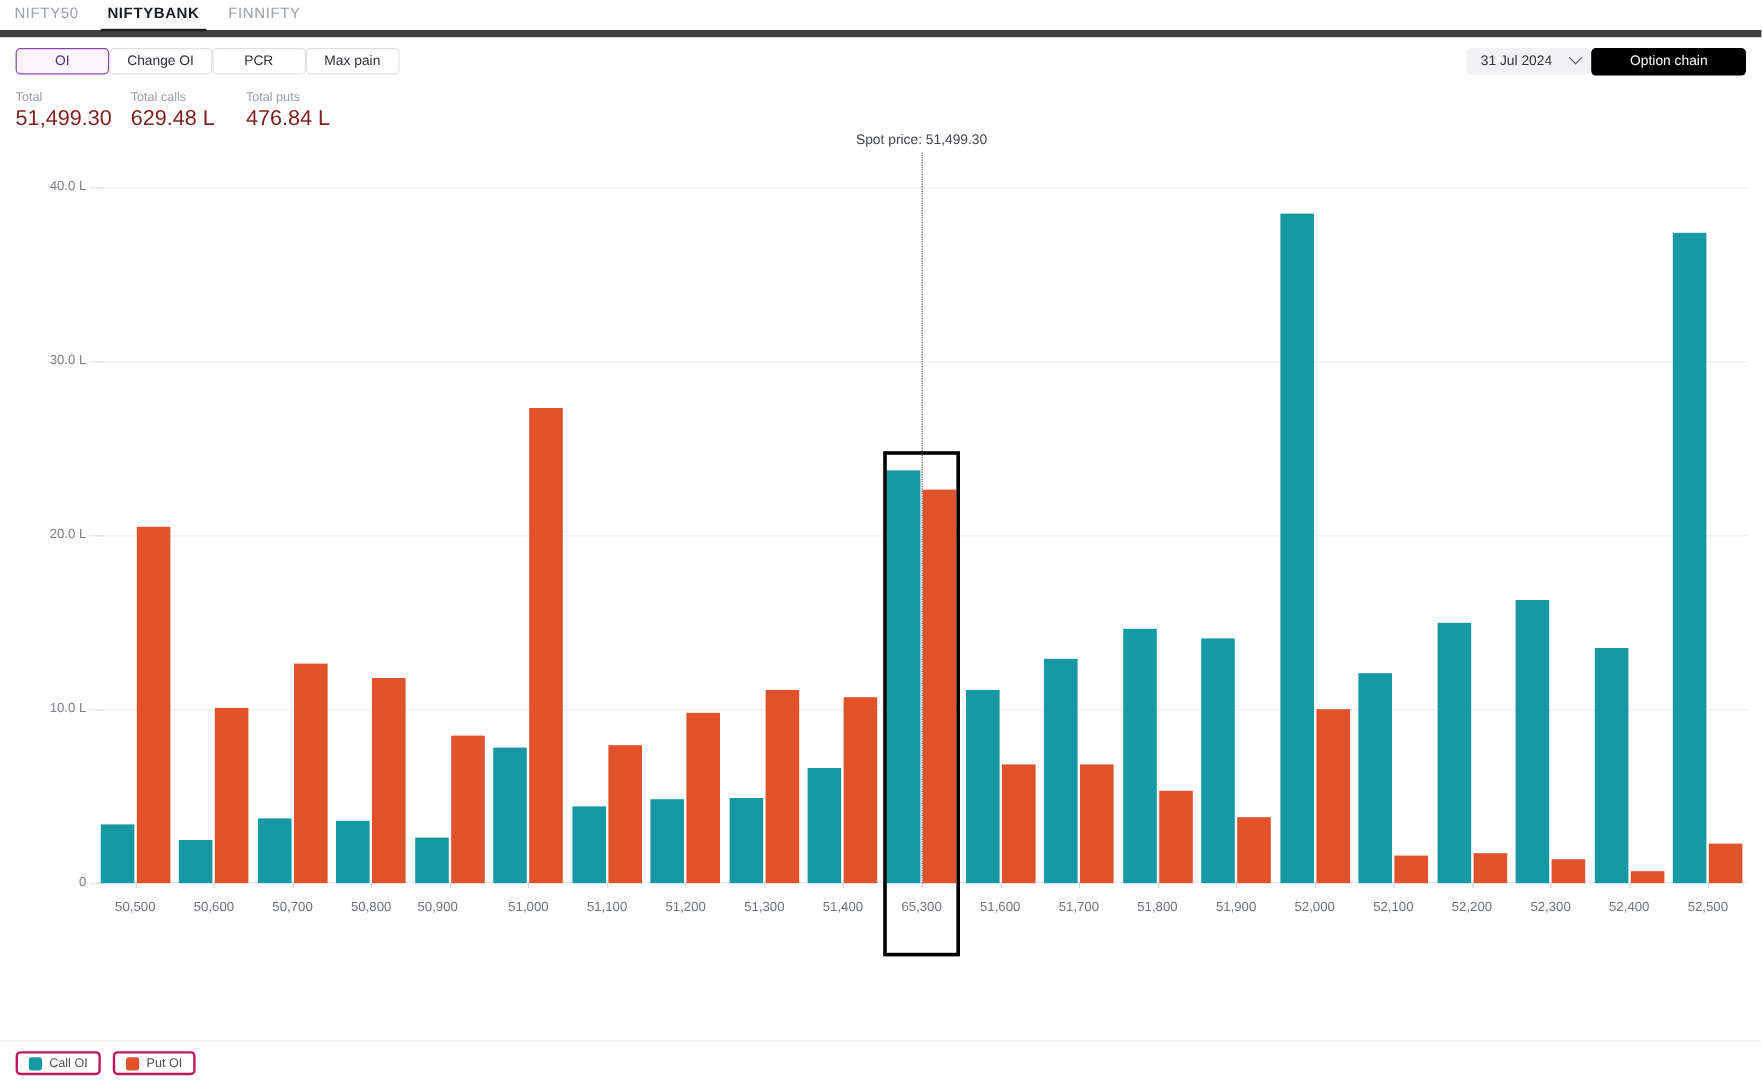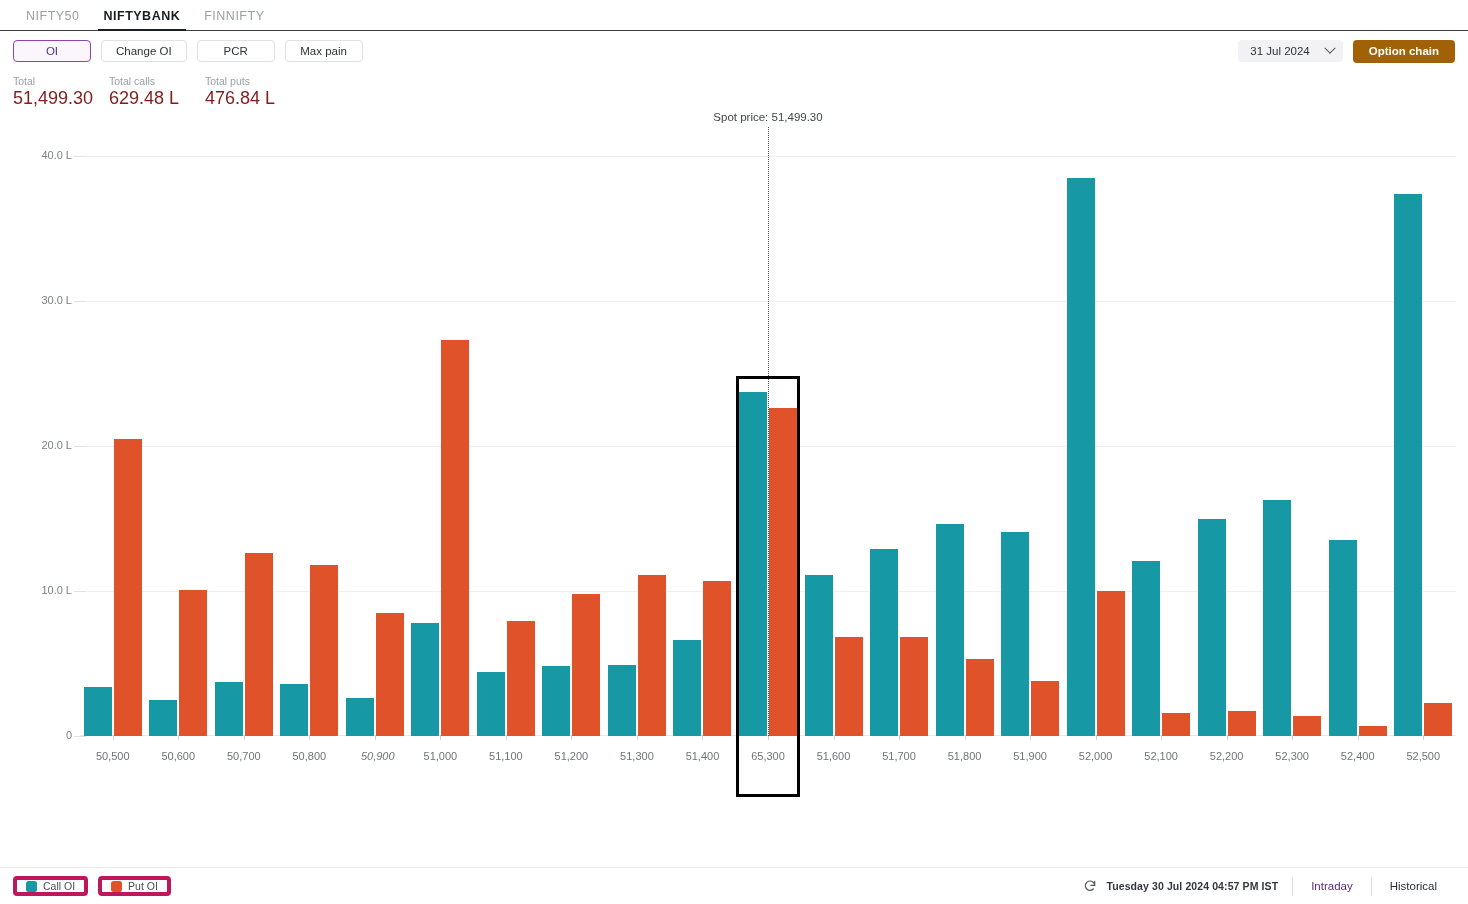--- a/index.html
+++ b/index.html
@@ -10,22 +10,21 @@
     color: #30343c;
     overflow: hidden;
   }
 
   
   .tabbar {
     height: 31px;
     display: flex;
     align-items: flex-end;
     gap: 0;
-    padding-left: 14px;
-    border-bottom: 1px solid #404040;
+    border-bottom: 6px solid #404040;
   }
   .tab {
     font-size: 12.5px;
     letter-spacing: .5px;
     color: #9aa0a6;
     padding: 0 12px 7px 12px;
     cursor: pointer;
     position: relative;
     white-space: nowrap;
   }
@@ -37,21 +36,20 @@
     height: 2.5px; background: #1a1d21;
   }
 
   
   .toolbar {
     height: 30px;
     margin-top: 5px;
     padding: 0 13px;
     display: flex;
     align-items: center;
-    gap: 10px;
   }
   .segbtn {
     height: 22px;
     min-width: 78px;
     padding: 0 14px;
     border: 1px solid #dfe1e5;
     border-radius: 4px;
     background: #fff;
     font-size: 11.5px;
     color: #2e3238;
@@ -76,25 +74,25 @@
     cursor: pointer;
   }
   .chev {
     width: 8px; height: 8px;
     border-right: 1.4px solid #55595f;
     border-bottom: 1.4px solid #55595f;
     transform: rotate(45deg) translate(-2px,-2px);
   }
   .primarybtn {
     height: 23px;
-    padding: 0 16px;
-    background: #a16207;
+    padding: 0 32px;
+    background: #000000;
     color: #fff;
     border: none; border-radius: 4px;
-    font-size: 11.5px; font-weight: bold;
+    font-size: 11.5px; font-weight: normal;
     font-family: "Liberation Sans", sans-serif;
     cursor: pointer;
     display: flex; align-items: center;
   }
 
   
   .stats {
     display: flex;
     padding: 8px 0 0 13px;
     gap: 0;
@@ -206,21 +204,21 @@
     border-top: 1px solid #e6e8ea;
     display: flex;
     align-items: center;
     padding: 0 13px;
   }
   .legend { display: flex; gap: 10px; }
   .legend-item {
     display: flex; align-items: center; gap: 6px;
     height: 20px;
     padding: 0 9px;
-    border: 4px solid #be185d;
+    border: 2px solid #be185d;
     border-radius: 4px;
     background: #fff;
     font-size: 10.5px;
     color: #4a4e55;
     cursor: pointer;
   }
   .swatch { width: 11px; height: 11px; border-radius: 2.5px; }
   .footer-spacer { flex: 1; }
   .footer-right { display: flex; align-items: center; gap: 0; }
   .refresh-icon {
@@ -324,21 +322,21 @@
         <div class="group" style="left: 196.571px; width: 65.5238px;">
           <div class="bar call" style="height: 52.2px; background: rgb(23, 153, 165);"></div>
           <div class="bar put" style="height: 171.1px; background: rgb(224, 82, 42);"></div>
         </div>
         <div class="xlabel" style="left: 196.571px; width: 65.5238px;">50,800</div>
         <div class="xtick" style="left: 229.333px;"></div>
         <div class="group" style="left: 262.095px; width: 65.5238px;">
           <div class="bar call" style="height: 37.7px; background: rgb(23, 153, 165);"></div>
           <div class="bar put" style="height: 123.25px; background: rgb(224, 82, 42);"></div>
         </div>
-        <div class="xlabel" style="left: 265px; width: 65.5238px; font-style: italic;">50,900</div>
+        <div class="xlabel" style="left: 252px; width: 65.5238px;">50,900</div>
         <div class="xtick" style="left: 294.857px;"></div>
         <div class="group" style="left: 327.619px; width: 65.5238px;">
           <div class="bar call" style="height: 113.1px; background: rgb(23, 153, 165);"></div>
           <div class="bar put" style="height: 395.85px; background: rgb(224, 82, 42);"></div>
         </div>
         <div class="xlabel" style="left: 327.619px; width: 65.5238px; margin-top: 31px;">51,000</div>
         <div class="xtick" style="left: 360.381px;"></div>
         <div class="group" style="left: 393.143px; width: 65.5238px;">
           <div class="bar call" style="height: 63.8px; background: rgb(23, 153, 165);"></div>
           <div class="bar put" style="height: 114.55px; background: rgb(224, 82, 42);"></div>
@@ -445,26 +443,13 @@
       <span>Call OI</span>
     </div>
     <div class="legend-item">
       <span class="swatch" id="sw-put" style="background: rgb(224, 82, 42);"></span>
       <span>Put OI</span>
     </div>
   </div>
 
   <div class="footer-spacer"></div>
 
-  <div class="footer-right">
-    <span class="refresh-icon">
-      <svg width="14" height="14" viewBox="0 0 24 24" fill="none" stroke="#55595f" stroke-width="2.1" stroke-linecap="round" stroke-linejoin="round">
-        <path d="M20 11a8 8 0 1 0-2.3 6.1"></path>
-        <polyline points="20 4 20 11 13.5 11"></polyline>
-      </svg>
-    </span>
-    <span class="timestamp">Tuesday 30 Jul 2024 04:57 PM IST</span>
-    <span class="vdiv"></span>
-    <span class="foot-link active">Intraday</span>
-    <span class="vdiv"></span>
-    <span class="foot-link">Historical</span>
-  </div>
 </div>
 
 </body></html>

